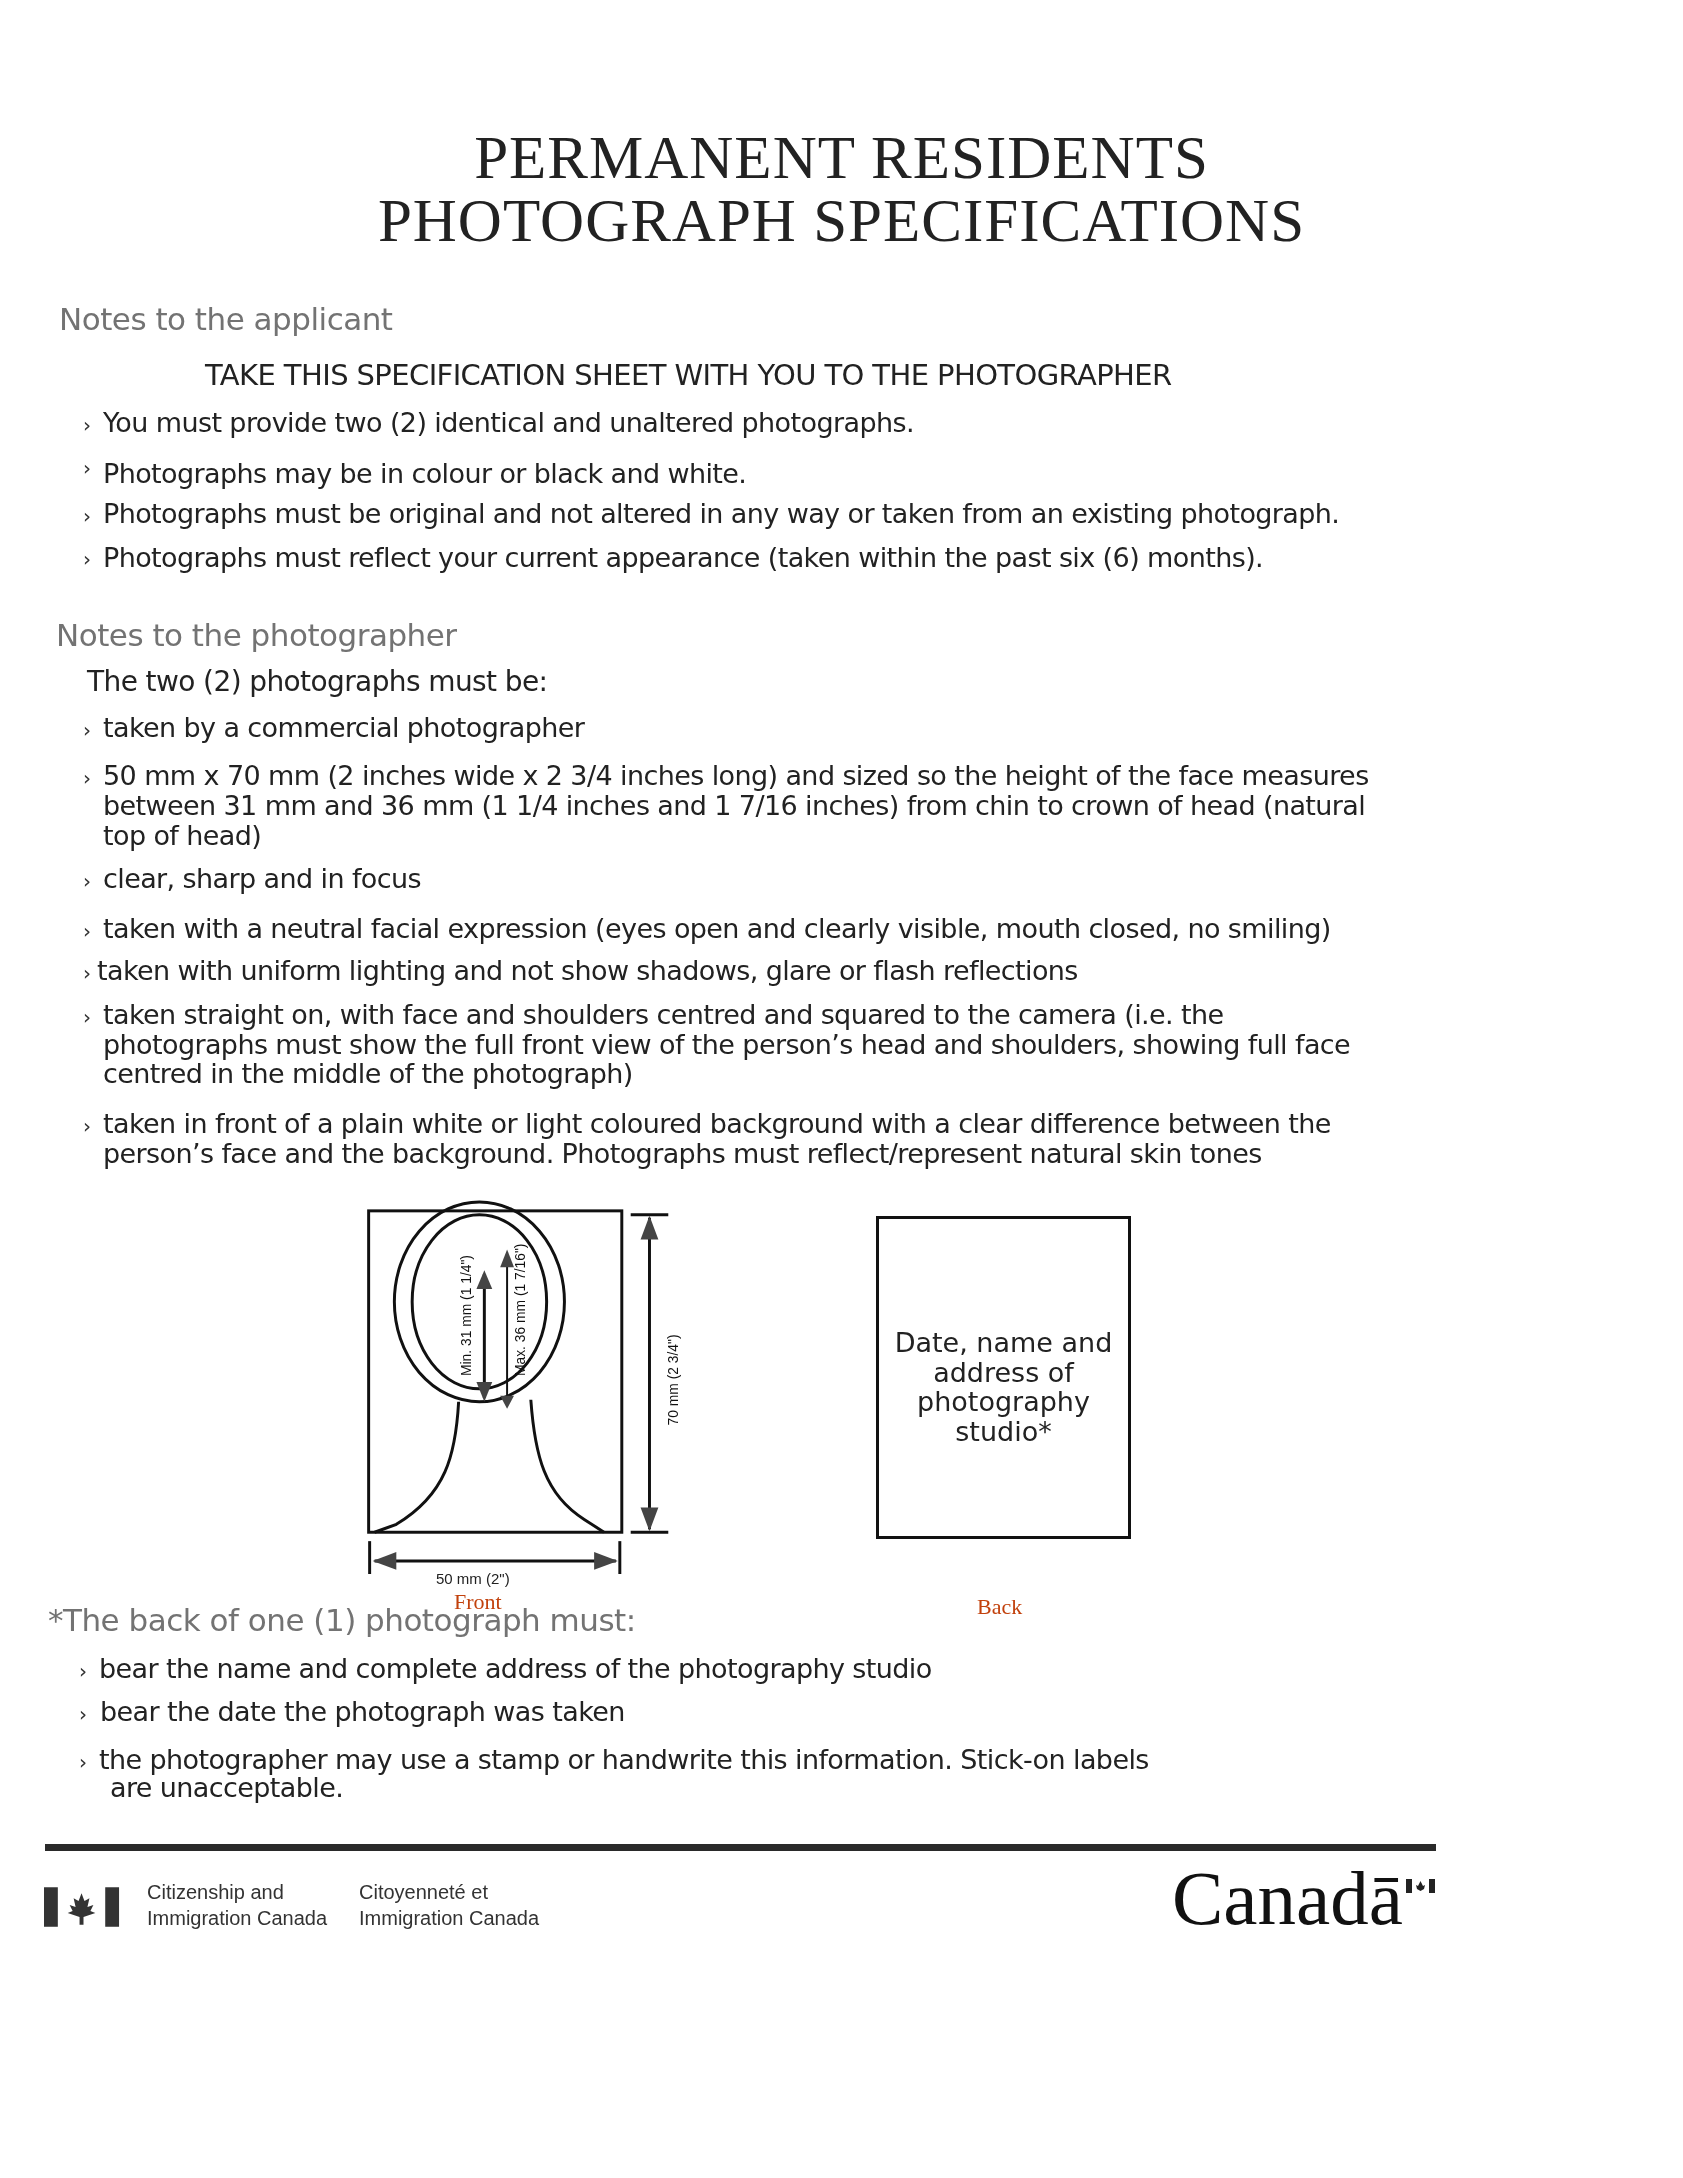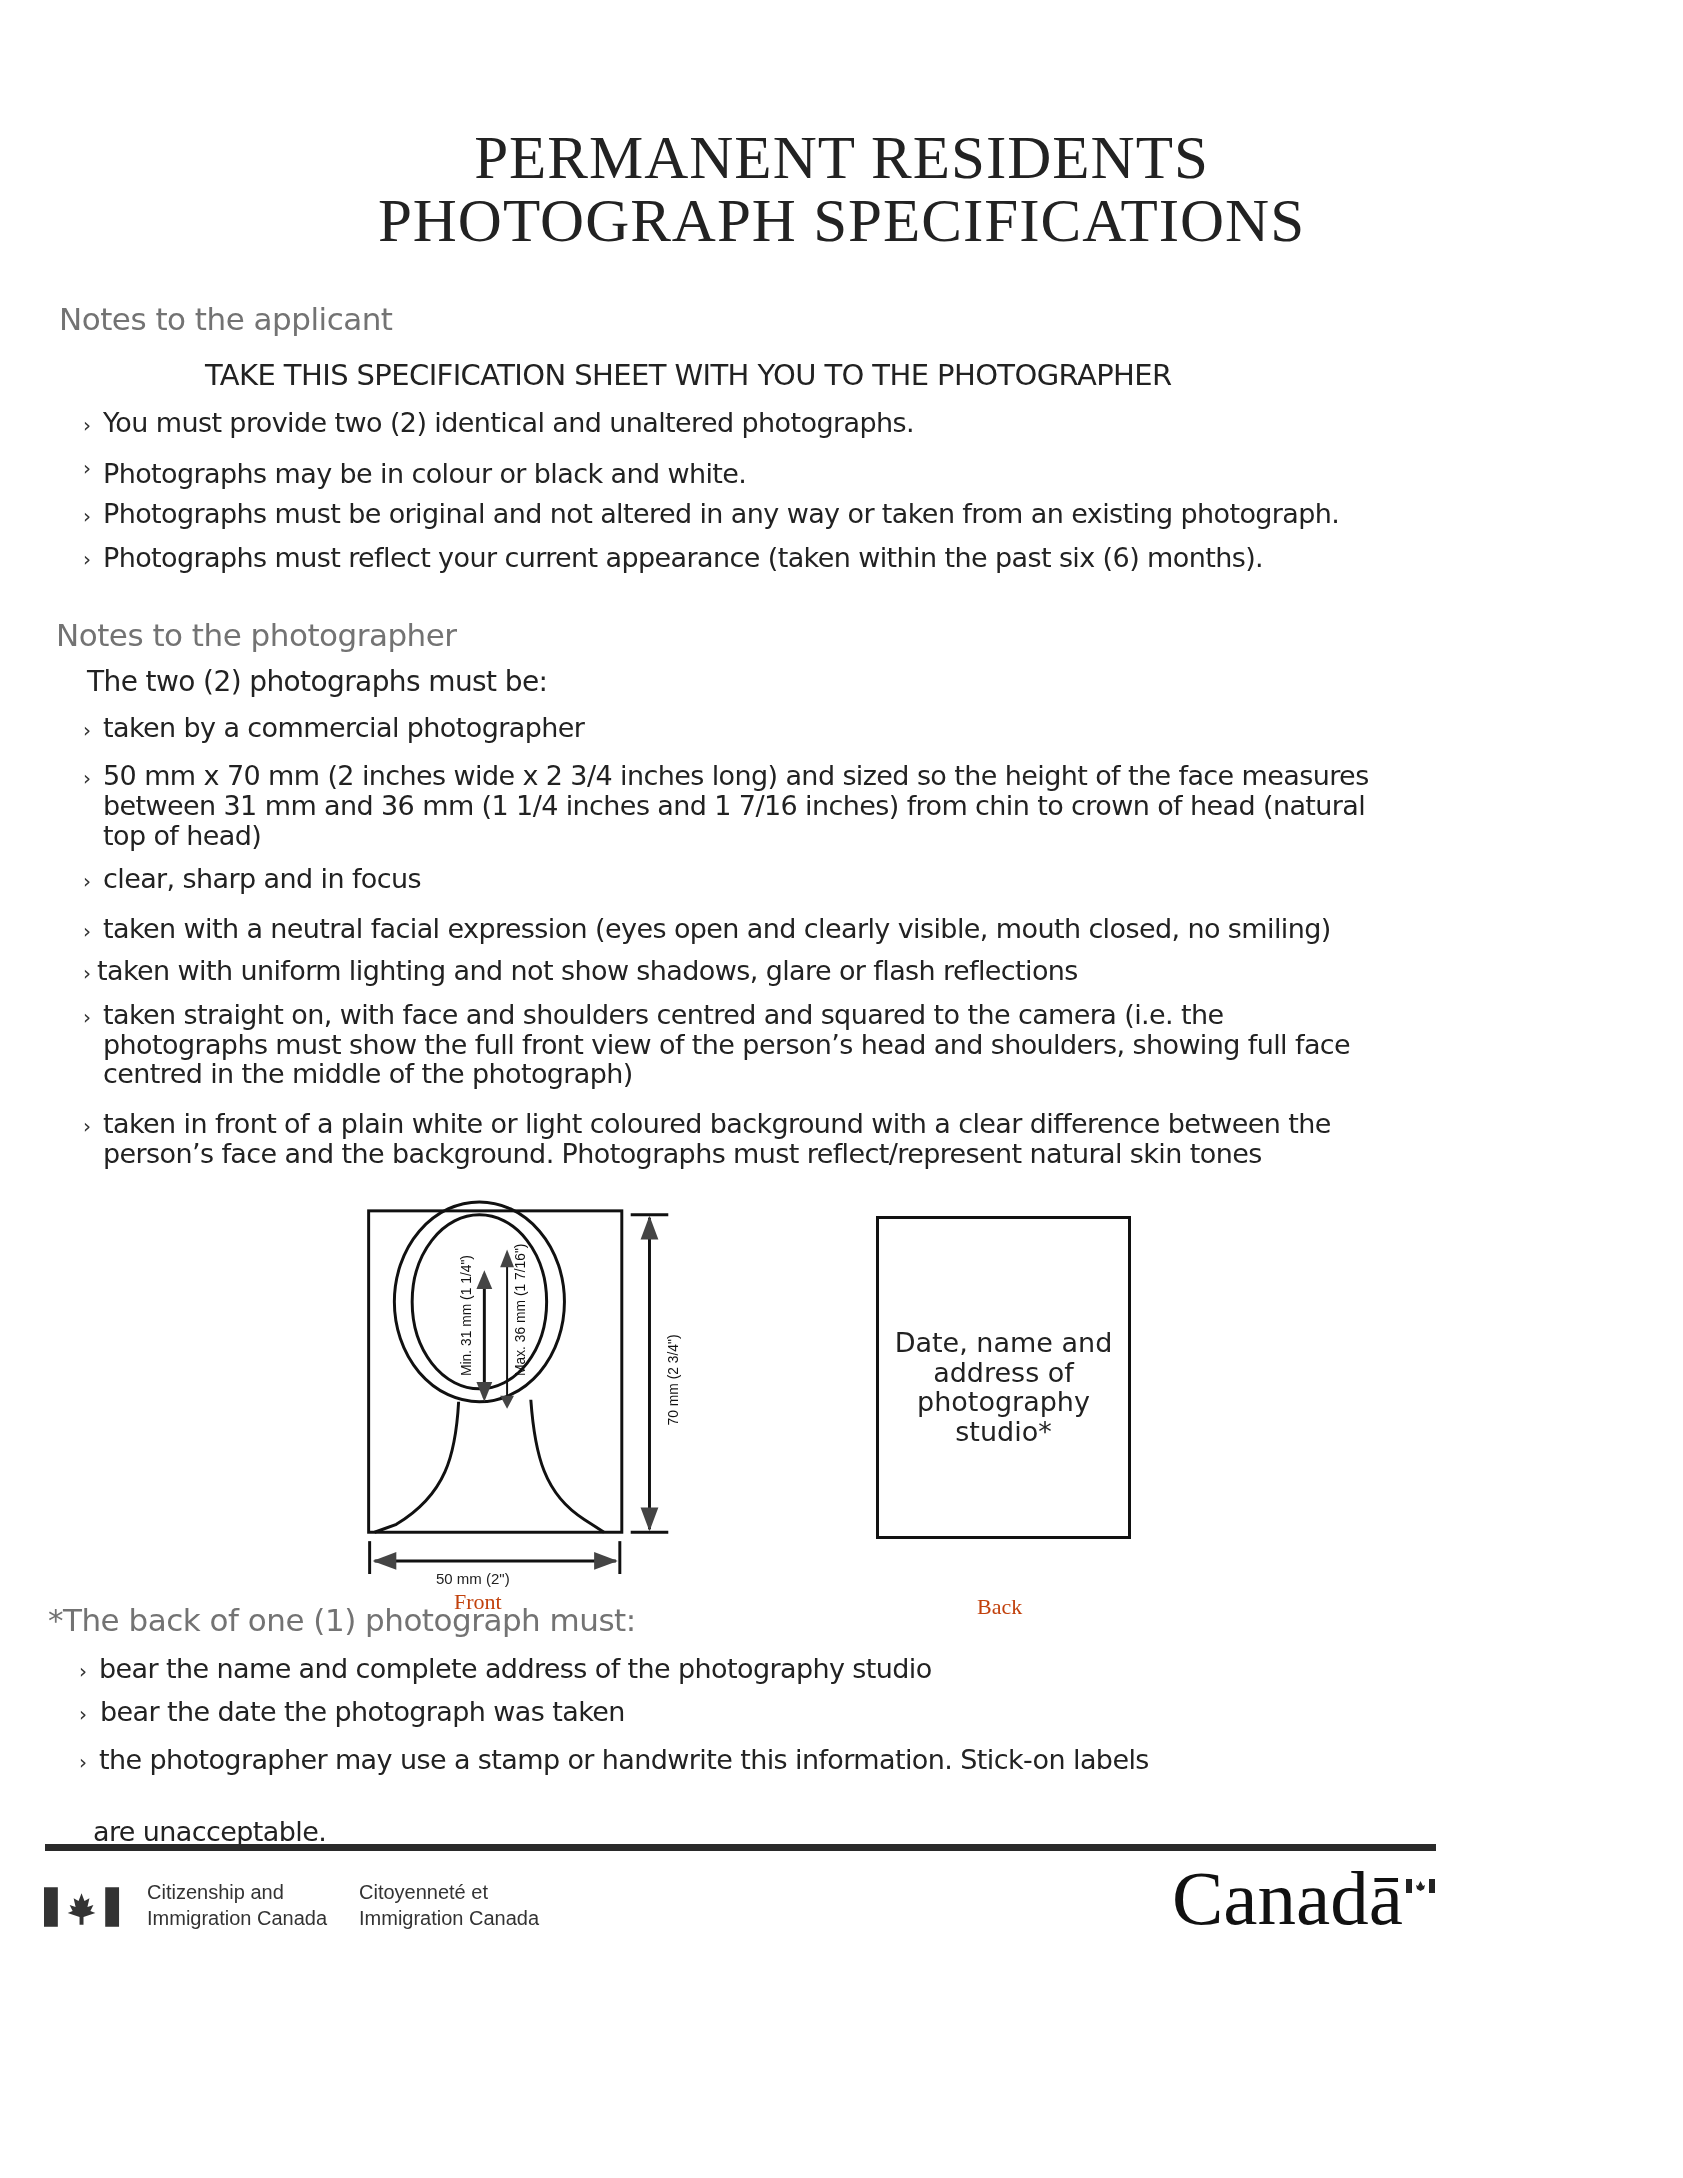--- a/index.html
+++ b/index.html
@@ -94,21 +94,21 @@
 <div class="abs cap" style="left:977px; top:1594px;">Back</div>
 
 <div class="abs h2" style="left:48px; top:1602px;">*The back of one (1) photograph must:</div>
 <div id="back-list">
     <div class="abs bullet" style="left: 79px; top: 1659px;">›</div>
     <div class="abs txt" style="left: 99px; top: 1655px;">bear the name and complete address of the photography studio</div>
     <div class="abs bullet" style="left: 79px; top: 1702px;">›</div>
     <div class="abs txt" style="left: 100px; top: 1698px;">bear the date the photograph was taken</div>
     <div class="abs bullet" style="left: 79px; top: 1750px;">›</div>
     <div class="abs txt" style="left: 99px; top: 1746px;">the photographer may use a stamp or handwrite this information. Stick-on labels</div>
-    <div class="abs txt" style="left: 93px; top: 1774px; margin-top: 44px;">are unacceptable.</div>
+    <div class="abs txt" style="left: 110px; top: 1774px;">are unacceptable.</div>
   </div>
 
 <div class="rule" style="top:1844px;"></div>
 <svg class="abs" style="left:44px; top:1885px;" width="79" height="46" viewBox="0 0 80 46">
   <rect x="0" y="2" width="14" height="40" fill="#333"></rect>
   <rect x="62" y="2" width="14" height="40" fill="#333"></rect>
   <path d="M38 8 L41 16 L46 13 L44 22 L50 20 L47 26 L52 28 L40 32 L40 40 L36 40 L36 32 L24 28 L29 26 L26 20 L32 22 L30 13 L35 16 Z" fill="#333"></path>
 </svg>
 <div class="abs small" style="left:147px; top:1879px;">
   <div>Citizenship and</div>

